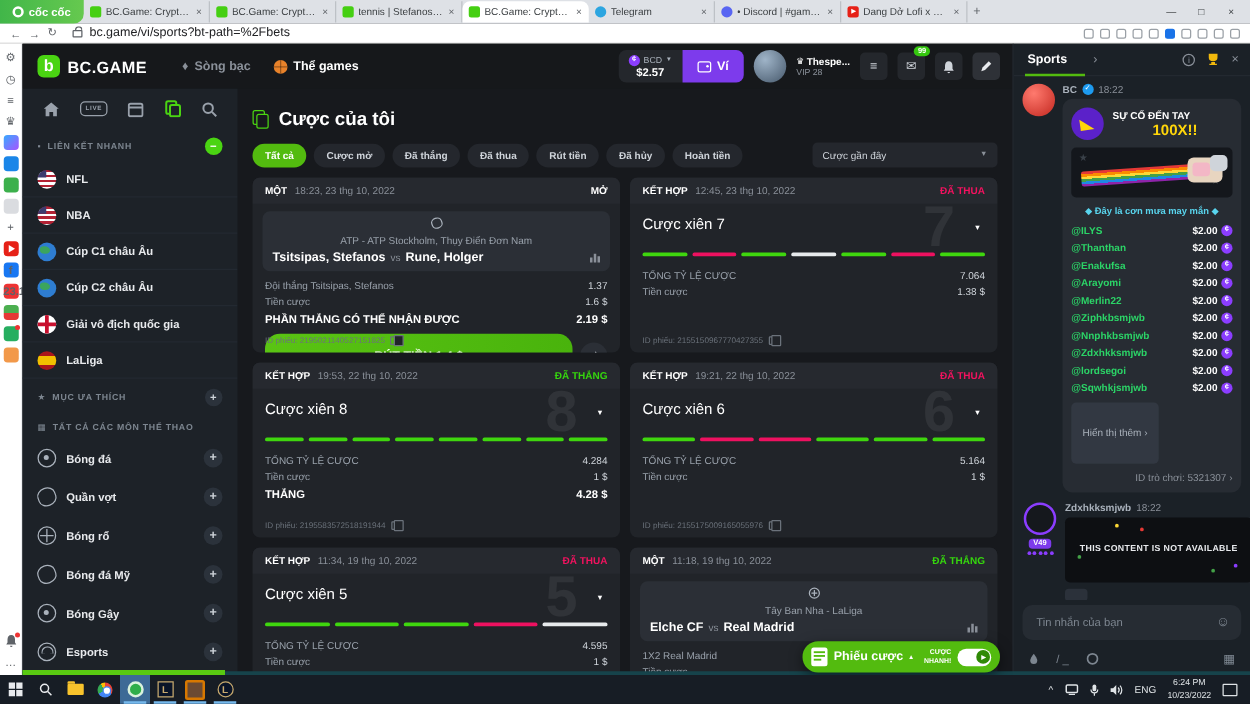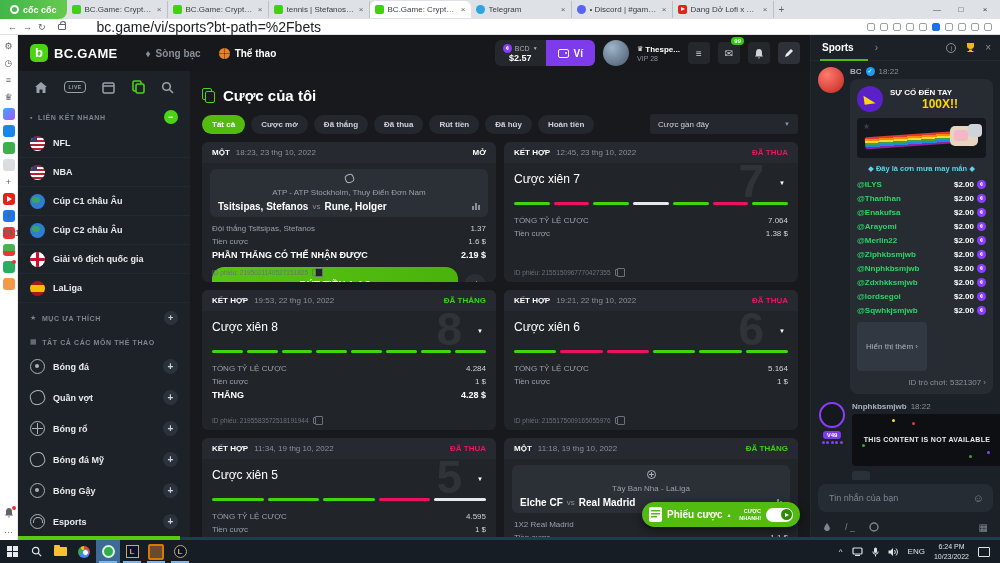--- a/index.html
+++ b/index.html
@@ -19,21 +19,21 @@
   .fv-dc{background:#5865f2;border-radius:50%;}
   .fv-yt{background:#e62117;}
   .fv-yt::after{content:"";position:absolute;left:3px;top:2px;border-left:4px solid #fff;border-top:2.5px solid transparent;border-bottom:2.5px solid transparent;}
   .newtab{width:16px;text-align:center;font-size:10px;color:#5f6368;}
   .winctl{margin-left:auto;display:flex;align-items:center;gap:2px;padding-right:4px;}
   .winctl span{width:22px;text-align:center;font-size:8px;color:#3c4043;}
   #addrbar{position:absolute;top:19px;left:0;width:1000px;height:16px;background:#fff;display:flex;align-items:center;gap:6px;padding:0 8px;border-bottom:1px solid #e0e0e0;}
   #addrbar .nav{font-size:9px;color:#5f6368;}
   .lock{width:8px;height:6px;border:1px solid #5f6368;border-radius:1px;position:relative;margin-left:6px;}
   .lock::before{content:"";position:absolute;top:-4px;left:1px;width:4px;height:3px;border:1px solid #5f6368;border-bottom:none;border-radius:3px 3px 0 0;}
-  .url{font-size:14px;color:#202124;margin-left:25px;}
+  .url{font-size:10px;color:#202124;}
   .ext{margin-left:auto;display:flex;gap:5px;align-items:center;}
   .ext i{width:8px;height:8px;border:1px solid #9aa0a6;border-radius:2px;display:block;}
   .ext i.blue{background:#1a73e8;border-color:#1a73e8;}
   
   #leftstrip{position:absolute;top:35px;left:0;width:18px;height:505px;background:#fff;border-right:1px solid #e8eaed;display:flex;flex-direction:column;align-items:center;gap:5px;padding-top:5px;}
   #leftstrip .si{width:12px;height:12px;font-size:9px;line-height:12px;text-align:center;color:#5f6368;flex:none;border-radius:3px;}
   .si.orange{color:#f29900;}
   .si.c-msgr{background:linear-gradient(135deg,#37aaff,#a754ff);border-radius:50%;}
   .si.c-blue{background:#1a86e8;border-radius:50%;}
   .si.c-green{background:#3cb04c;border-radius:50%;}
@@ -141,21 +141,21 @@
   .share{width:22px;height:22px;border-radius:50%;background:#2b2f36;display:flex;align-items:center;justify-content:center;}
   .cid{position:absolute;left:10px;bottom:6px;display:flex;align-items:center;gap:4px;font-size:6.5px;color:#6b727b;}
   .copy-ico{width:6px;height:7px;border:1px solid #6b727b;border-radius:1px;position:relative;}
   .copy-ico::after{content:"";position:absolute;left:1.5px;top:-2.5px;width:6px;height:7px;border:1px solid #6b727b;border-radius:1px;background:#212429;}
   .combo-title{padding:9px 10px 0;font-size:12px;color:#fff;}
   .bignum{position:absolute;right:34px;top:16px;font-size:46px;font-weight:bold;color:rgba(255,255,255,.07);line-height:1;}
   .ccaret{position:absolute;right:13px;top:38px;font-size:6px;color:#fff;}
   .segs{display:flex;gap:4px;margin:16px 10px 8px;}
   .segs .seg,.segs span{flex:1;height:3px;border-radius:2px;display:block;}
   
-  #betslip{position:absolute;right:10px;bottom:13px;width:158px;height:25px;background:#53bb0f;border-radius:13px;display:flex;align-items:center;gap:5px;padding:0 7px;box-shadow:0 3px 10px rgba(0,0,0,.5);z-index:9;}
+  #betslip{position:absolute;right:10px;bottom:2px;width:158px;height:25px;background:#53bb0f;border-radius:13px;display:flex;align-items:center;gap:5px;padding:0 7px;box-shadow:0 3px 10px rgba(0,0,0,.5);z-index:9;}
   .bs-doc{width:13px;height:15px;background:#fff;border-radius:2px;position:relative;}
   .bs-doc::after{content:"";position:absolute;left:2px;top:3px;width:9px;height:8px;background:
      linear-gradient(#53bb0f,#53bb0f) 0 0/9px 1.5px no-repeat,
      linear-gradient(#53bb0f,#53bb0f) 0 3px/9px 1.5px no-repeat,
      linear-gradient(#53bb0f,#53bb0f) 0 6px/6px 1.5px no-repeat;}
   .bs-label{color:#fff;font-weight:bold;font-size:10px;}
   .bs-caret{color:#fff;font-size:6px;}
   .bs-quick{margin-left:auto;color:#fff;font-size:5.5px;font-weight:bold;text-align:right;line-height:1.15;white-space:pre-line;}
   .bs-toggle{width:27px;height:14px;background:#fff;border-radius:8px;position:relative;flex:none;}
   .bs-toggle::after{content:"";position:absolute;right:1.5px;top:1.5px;width:11px;height:11px;border-radius:50%;background:#2f8a06;}
@@ -341,21 +341,21 @@
       <span class="lb">b</span>
       <span class="lt">BC.GAME</span>
     </div>
     <div class="topnav">
       <span class="tn">
         <span class="dia">♦</span>
         <span>Sòng bạc</span>
       </span>
       <span class="tn active">
         <span class="ball"></span>
-        <span>Thể thao</span>
+        <span>Thể games</span>
       </span>
     </div>
     <div class="hdr-right">
       <div class="balance">
         <span class="bal-top">
           <span class="coin">¢</span>
           <span>BCD</span>
           <span style="font-size:5px;">▼</span>
         </span>
         <span class="bal-amt">$2.57</span>
@@ -868,21 +868,21 @@
           <span class="dots">
               <i style="background:#8b3dff;"></i>
               <i style="background:#8b3dff;"></i>
               <i style="background:#8b3dff;"></i>
               <i style="background:#8b3dff;"></i>
               <i style="background:#8b3dff;"></i>
             </span>
         </span>
         <div class="mcol">
           <div class="mhead">
-              <span class="mname">Nnphkbsmjwb</span>
+              <span class="mname">Zdxhkksmjwb</span>
               <span>18:22</span>
             </div>
           <div class="ncbox">
             <span class="ncdot" style="left:40px;top:5px;background:#fdd835;"></span>
             <span class="ncdot" style="left:60px;top:8px;background:#e53935;"></span>
             <span class="ncdot" style="left:10px;top:30px;background:#43a047;"></span>
             <span class="ncdot" style="right:30px;bottom:8px;background:#43a047;"></span>
             <span class="ncdot" style="right:12px;bottom:12px;background:#8b3dff;"></span>
             <span class="nctext">THIS CONTENT
 IS NOT AVAILABLE</span>

